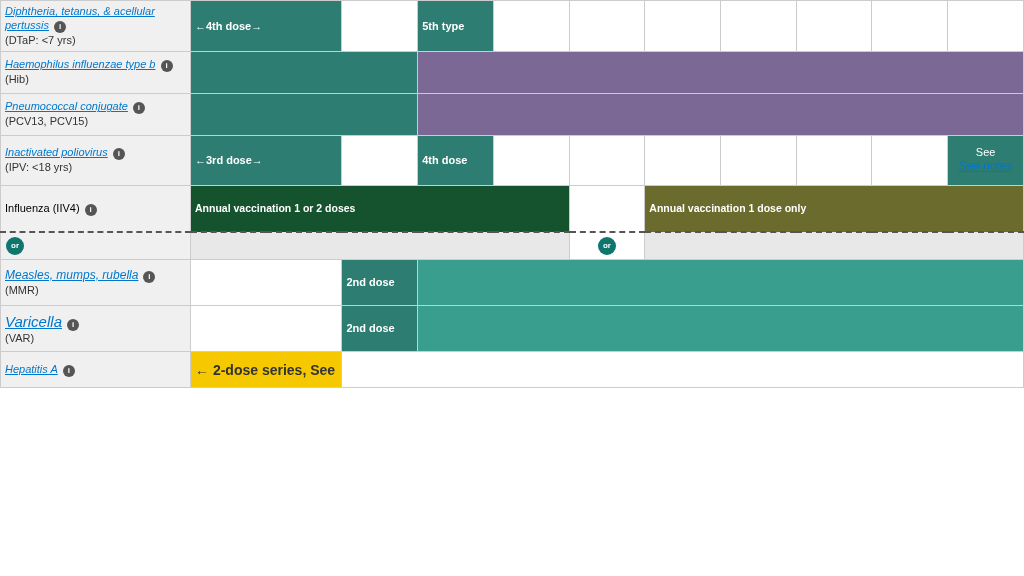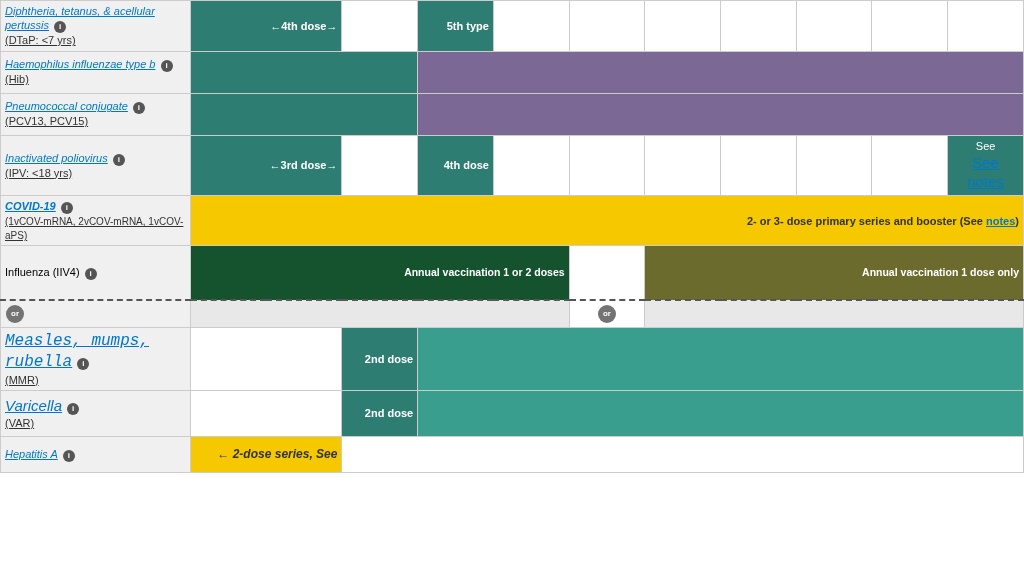--- a/index.html
+++ b/index.html
@@ -34,21 +34,20 @@
     .vaccine-link {
       color: #0077cc;
       text-decoration: underline;
       cursor: pointer;
       font-style: italic;
     }
 
     .vaccine-sub {
       color: #333;
       font-style: normal;
-      text-decoration: underline;
     }
 
     .info-icon {
       display: inline-block;
       width: 12px;
       height: 12px;
       border-radius: 50%;
       background: #555;
       color: white;
       font-size: 8px;
@@ -65,36 +64,36 @@
     .teal-med { background-color: #3a9e8f; color: white; }
     .purple { background-color: #7b6895; color: white; }
     .yellow { background-color: #f5c800; color: #333; }
     .gray { background-color: #a0a0a0; color: white; }
     .gray-light { background-color: #cccccc; color: #333; }
     .white { background: #fff; }
     .olive { background-color: #14532d; color: white; }
     .olive-dark { background-color: #6b6b2e; color: white; }
 
     .cell-text {
-      text-align: right;
+      text-align: left;
       font-size: 10.5px;
       font-weight: bold;
     }
 
     .cell-text-small {
       text-align: center;
       font-size: 10px;
     }
 
     .or-badge {
       display: inline-block;
       width: 18px;
       height: 18px;
       border-radius: 50%;
-      background: #737373;
+      background: #0f766e;
       color: white;
       font-size: 8px;
       text-align: center;
       line-height: 18px;
       font-weight: bold;
       margin: 1px;
     }
 
     .dotted-row td {
       border-bottom: 2px dashed #555;
@@ -106,21 +105,21 @@
       cursor: pointer;
     }
 
     
     tr.row-rv { height: 22px; }
     tr.row-dtap { height: 50px; }
     tr.row-hib { height: 42px; }
     tr.row-pcv { height: 42px; }
     tr.row-ipv { height: 50px; }
     tr.row-covid { height: 46px; }
-    tr.row-iiv4 { height: 54px; }
+    tr.row-iiv4 { height: 47px; }
     tr.row-or { height: 20px; }
     tr.row-laiv4 { height: 48px; }
     tr.row-mmr { height: 46px; }
     tr.row-var { height: 46px; }
     tr.row-hepa { height: 36px; }
   </style>
 </head>
 <body>
 
 <table class="schedule-table">
@@ -187,37 +186,24 @@
       <span>4th dose</span>
     </td>
     <td class="white"></td>
     <td class="white"></td>
     <td class="white"></td>
     <td class="white"></td>
     <td class="white"></td>
     <td class="white"></td>
     <td class="teal-dark cell-text-small">
       <span style="display:block;">See</span>
-      <span class="notes-link" style="font-size:15px;">See notes</span>
-    </td>
-  </tr>
-
-  <tr class="row-covid">
-    <td class="vaccine-name-col">
-      <span class="vaccine-link" style="font-size:11px; font-style:italic; font-weight:bold;">COVID-19</span>
-      <span class="info-icon">i</span>
-      <br>
-      <span class="vaccine-sub" style="font-size:10px;">(1vCOV-mRNA, 2vCOV-mRNA, 1vCOV-aPS)</span>
-    </td>
-    <td class="yellow cell-text" colspan="11">
-      <span style="font-size:11px;">
-        2- or 3- dose primary series and booster (See <span class="notes-link">notes</span>)
-      </span>
-    </td>
-  </tr>
+      <span class="notes-link" style="font-size:12px;font-style:italic;">See notes</span>
+    </td>
+  </tr>
+
 
   <tr class="row-iiv4 dotted-row">
     <td class="vaccine-name-col">
       <span style="font-size:11px;">Influenza (IIV4)</span>
       <span class="info-icon">i</span>
     </td>
     <td class="olive cell-text" colspan="5">
       <span style="font-size:10.5px;">Annual vaccination 1 or 2 doses</span>
     </td>
     <td class="white" colspan="1"></td>
@@ -233,21 +219,21 @@
     <td colspan="5" style="background:#e8e8e8;"></td>
     <td style="text-align:center; vertical-align:middle;">
       <span class="or-badge">or</span>
     </td>
     <td colspan="5" style="background:#e8e8e8;"></td>
   </tr>
 
 
   <tr class="row-mmr">
     <td class="vaccine-name-col">
-      <span class="vaccine-link" style="font-size:16px;font-family:Liberation Mono, monospace;">Measles, mumps, rubella</span>
+      <span class="vaccine-link" style="font-size:12px;">Measles, mumps, rubella</span>
       <span class="info-icon">i</span>
       <br>
       <span class="vaccine-sub">(MMR)</span>
     </td>
     <td class="white" colspan="2"></td>
     <td class="teal-dark cell-text" colspan="1">
       <span>2nd dose</span>
     </td>
     <td class="teal-med" colspan="8"></td>
   </tr>
@@ -265,18 +251,18 @@
     </td>
     <td class="teal-med" colspan="8"></td>
   </tr>
 
   <tr class="row-hepa">
     <td class="vaccine-name-col">
       <span class="vaccine-link" style="font-size:11px;">Hepatitis A</span>
       <span class="info-icon">i</span>
     </td>
     <td class="yellow cell-text" colspan="2">
-      <span style="font-size:12px;font-style:italic;">← 2-dose series, See</span>
+      <span style="font-size:14px;">← 2-dose series, See</span>
     </td>
     <td class="white" colspan="9"></td>
   </tr>
 </tbody>
   </table>
 
 </body></html>

